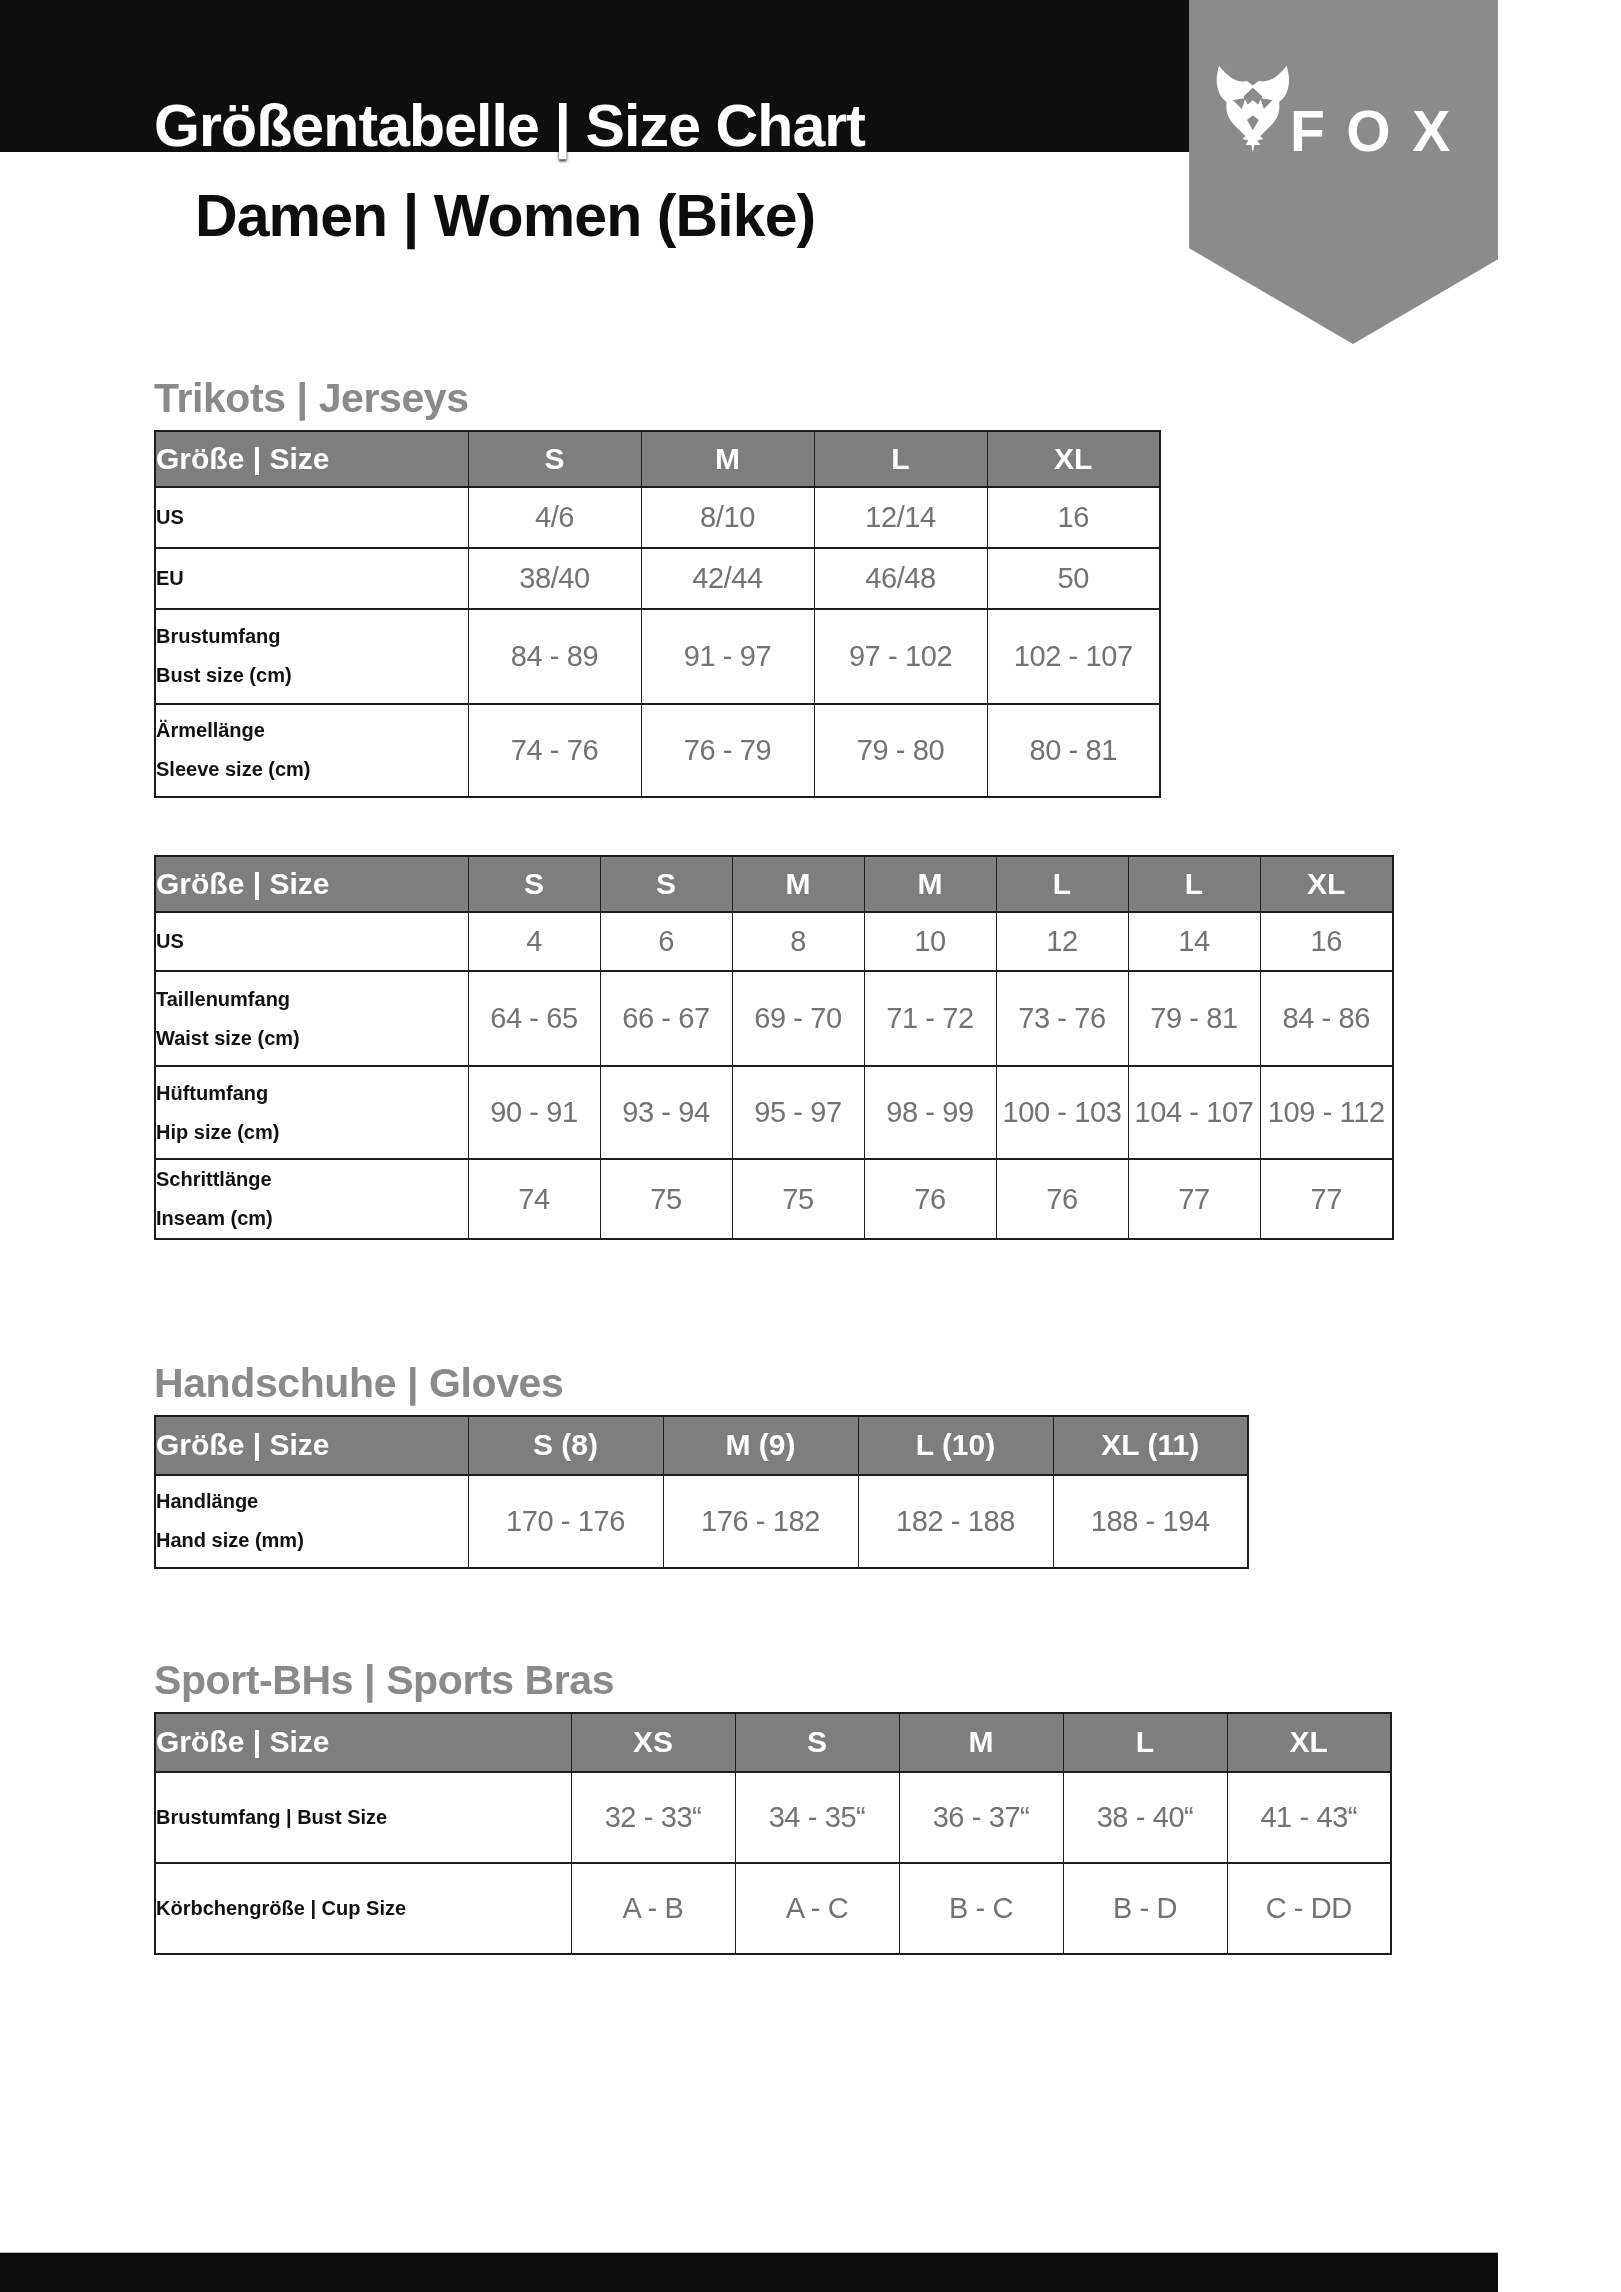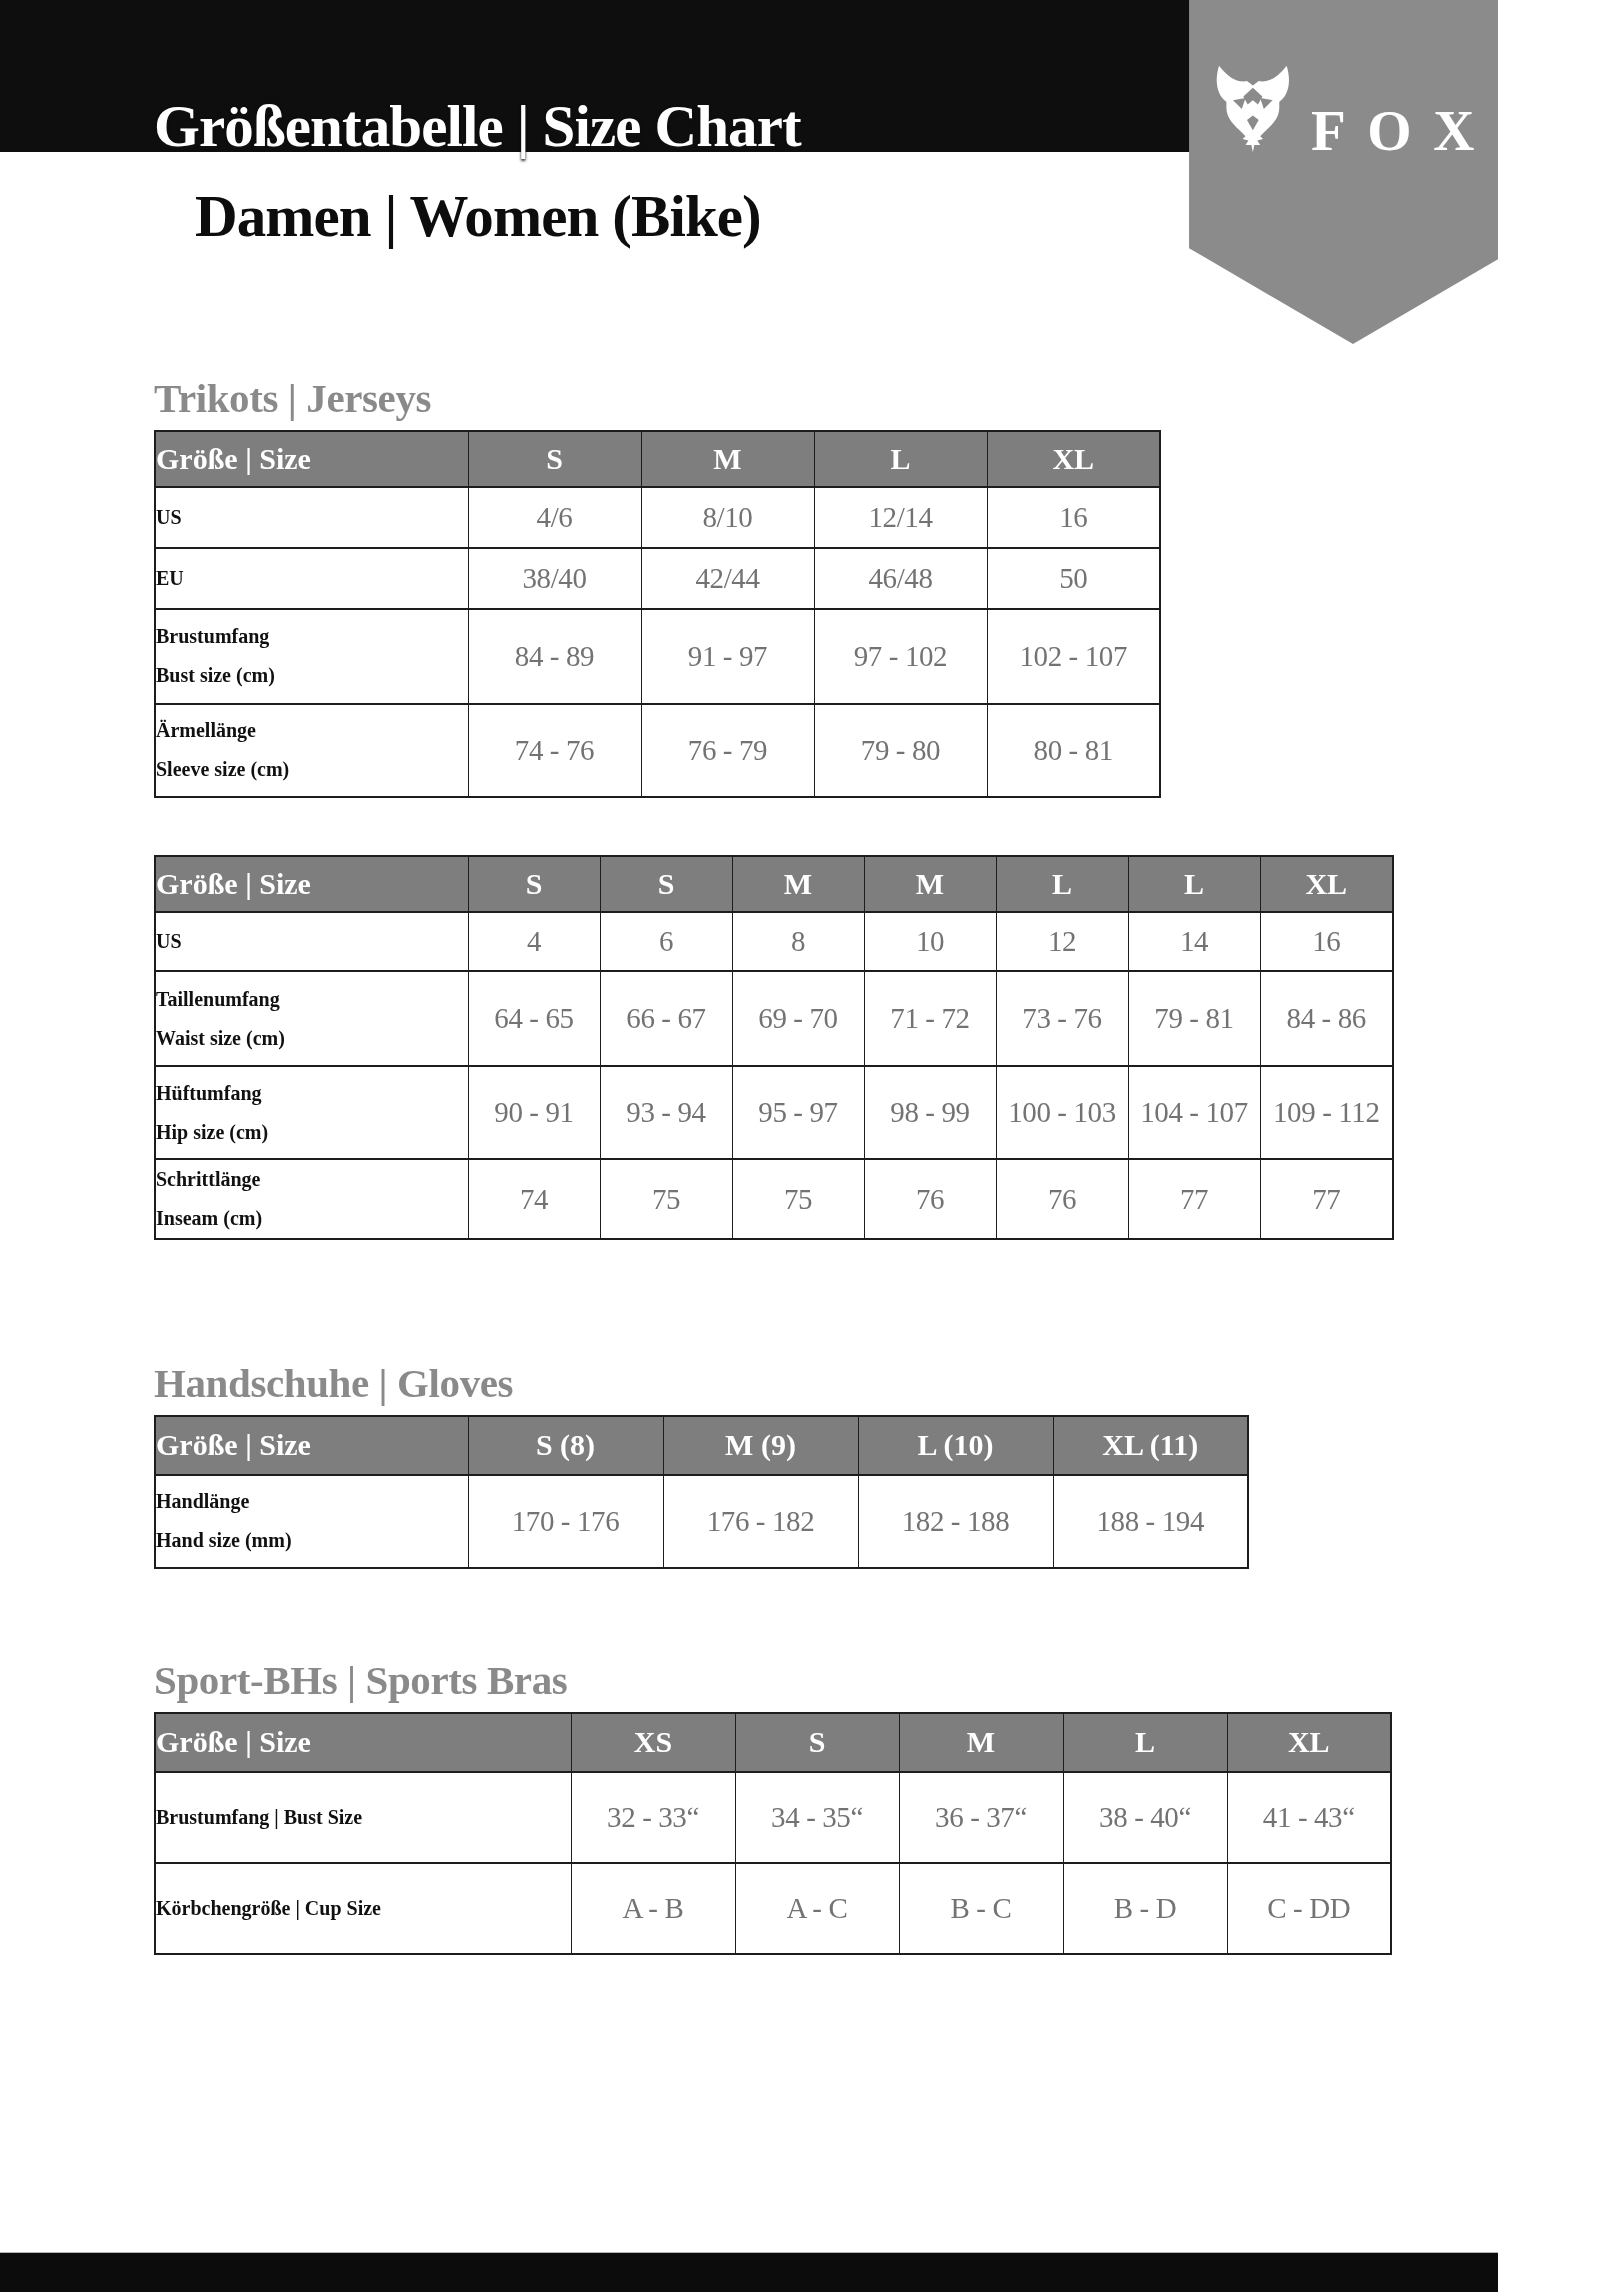--- a/index.html
+++ b/index.html
@@ -1,37 +1,37 @@
 <!DOCTYPE html>
 <html style="font-size:14.3px"><head>
 <meta charset="utf-8">
 <style>
   html,body{margin:0;padding:0;background:#ffffff;}
   #canvas{
     position:relative;width:1498px;height:2293px;background:#ffffff;overflow:hidden;
-    font-family:Liberation Serif, serif;color:#1a1a1a;
+    font-family:Liberation Sans, sans-serif;color:#1a1a1a;
   }
   
   .topbar{position:absolute;left:0;top:0;width:1621px;height:152px;background:#0e0e0e;}
   .main-title{
     position:absolute;left:154px;top:97px;margin:0;
     font-size:59px;line-height:59px;font-weight:bold;color:#ffffff;
     letter-spacing:-0.9px;white-space:nowrap;
     text-shadow:0 1.8px 2.7px rgba(20,20,20,.85), 0 0 1.8px rgba(20,20,20,.6);
   }
   .subtitle{
     position:absolute;left:195px;top:183px;margin:0;
     font-size:59px;line-height:66px;font-weight:bold;color:#0d0d0d;
     letter-spacing:-0.9px;white-space:nowrap;
   }
   
   .ribbon{position:absolute;left:1189px;top:0;width:328px;height:344px;}
   .ribbon svg{position:absolute;left:0;top:0;}
   .wordmark{
-    position:absolute;left:122px;top:95px;width:213px;
+    position:absolute;left:101px;top:95px;width:213px;
     font-size:57px;font-weight:bold;color:#ffffff;letter-spacing:21.5px;
     line-height:72px;white-space:nowrap;
   }
   
   .size-section{position:absolute;}
   .section-title{
     margin:0 0 9.9px 0;font-size:41px;line-height:43px;font-weight:bold;
     color:#8a8a8a;letter-spacing:-0.4px;white-space:nowrap;
   }
   table.size-table{

